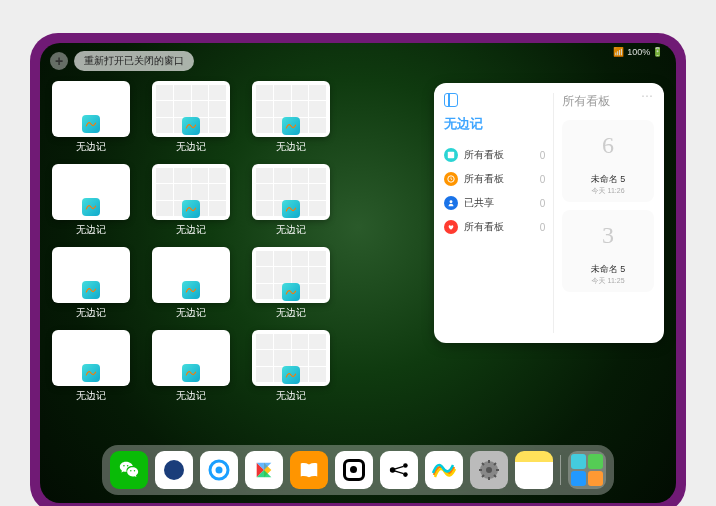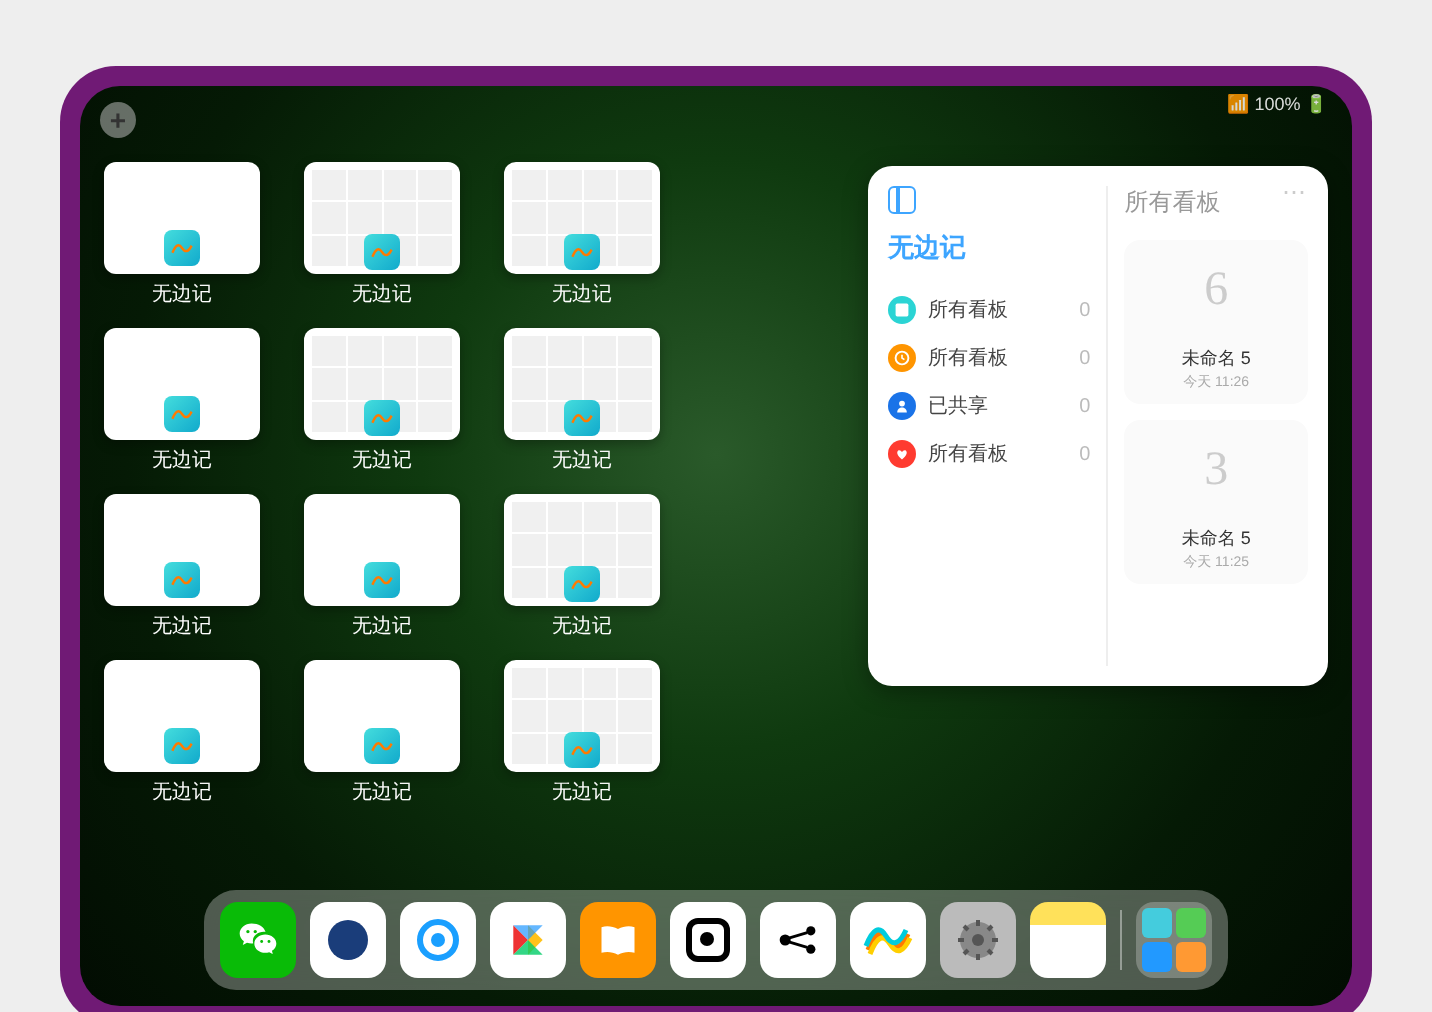--- a/index.html
+++ b/index.html
@@ -50,20 +50,21 @@
     .squiggle { stroke:#ff7a00; stroke-width:2; fill:none; }
   </style>
 </head>
 <body>
 
 <div class="device">
  <div class="screen">
   <div class="status-bar">📶 100% 🔋</div>
   <div class="top-left">
     <div class="add-btn">+</div>
+    <div class="pill">重新打开已关闭的窗口</div>
   </div>
 
   <div class="workspace">
     <div class="grid-area" id="grid-area">
           <div class="row">
             <div class="window">
               <div class="thumb blank">
                 <div class="app-badge">
                   <svg viewBox="0 0 20 20">
                     <path class="squiggle" d="M2 14 Q6 4 10 10 T18 8"></path>

